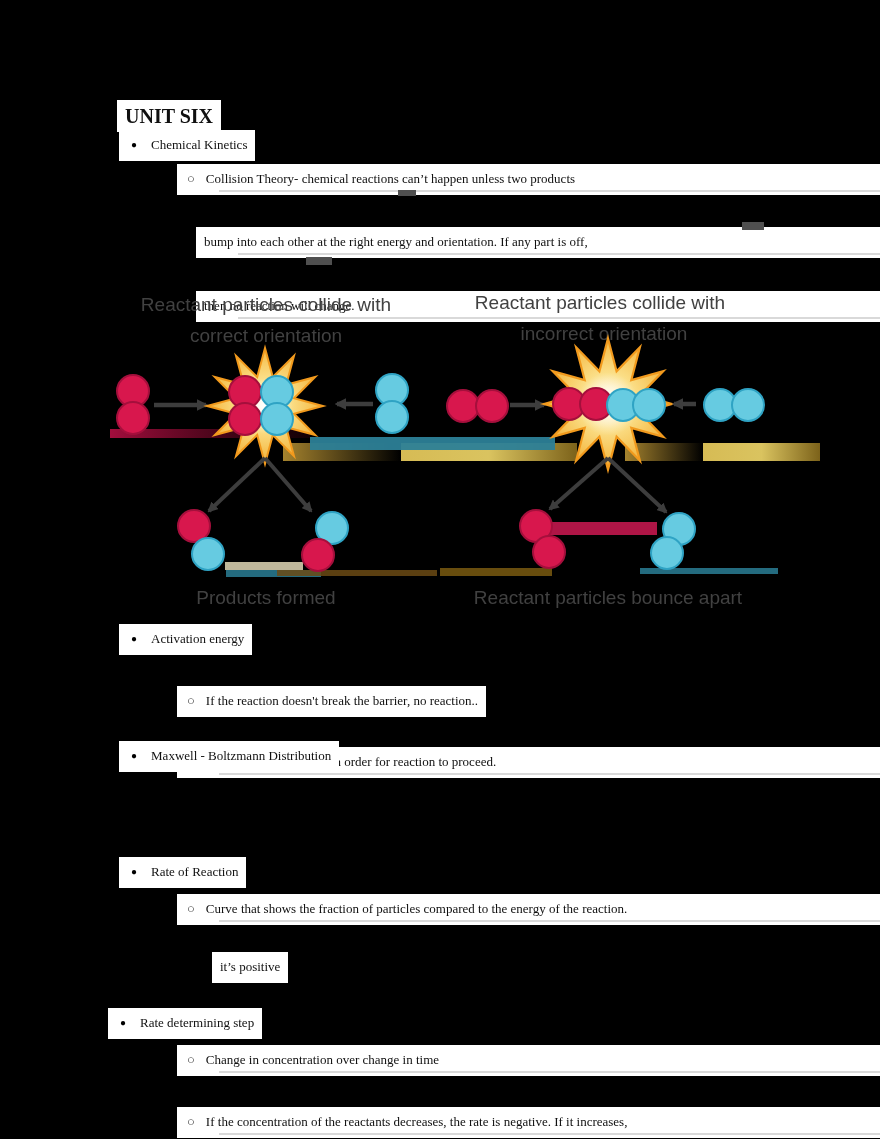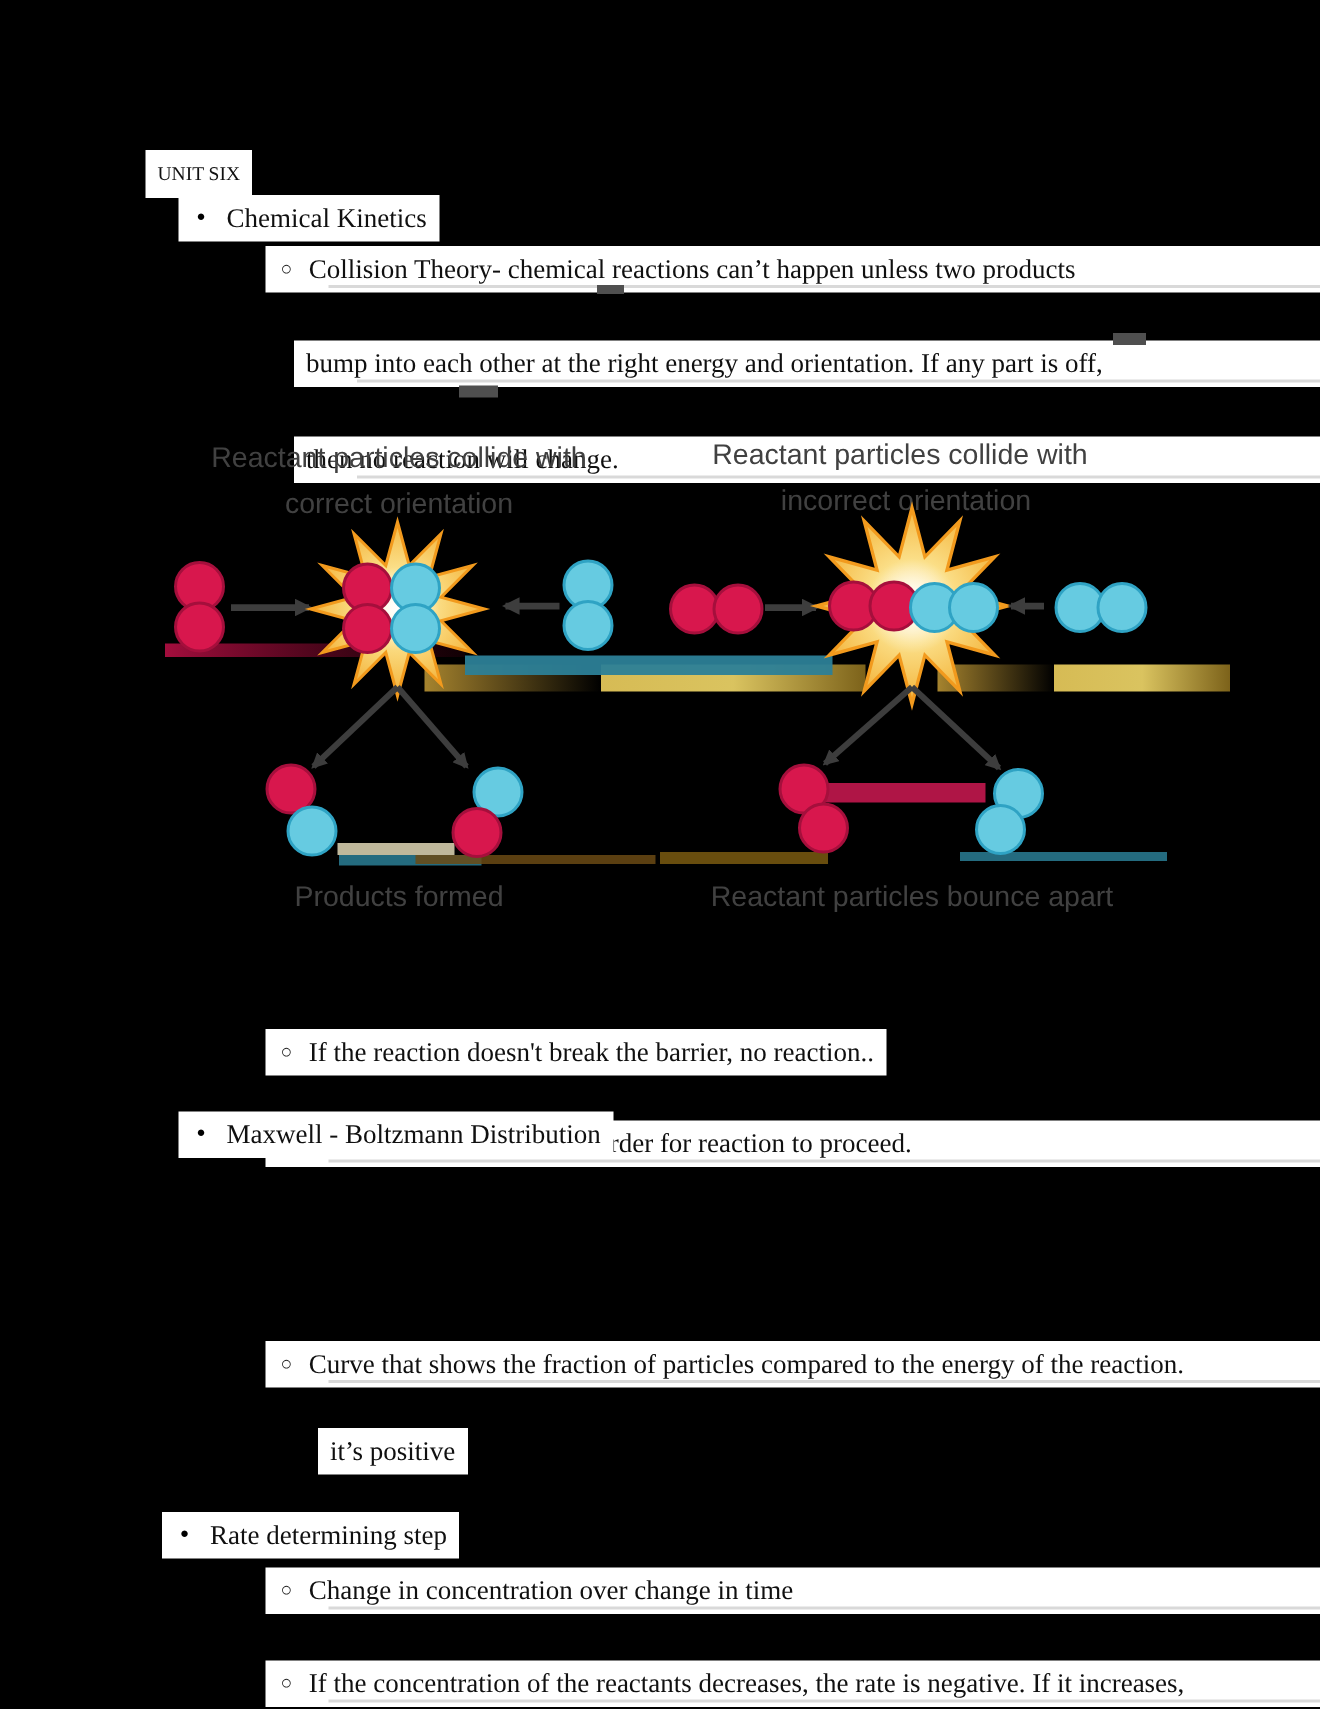--- a/index.html
+++ b/index.html
@@ -1,20 +1,20 @@
 <!DOCTYPE html>
 <html><head>
 <meta charset="utf-8">
 <style>
   html,body{margin:0;padding:0;background:#000;}
   .canvas{position:relative;width:880px;height:1139px;background:#000;overflow:hidden;
           font-family:"Liberation Serif", serif;}
-  .hl{position:absolute;background:#ffffff;color:#101010;font-size:18px;line-height:26px;
+  .hl{position:absolute;background:#ffffff;color:#101010;font-size:13px;line-height:26px;
       padding:2px 8px 3px 8px;white-space:nowrap;}
-  .hl.title{font-weight:normal;font-size:13px;padding:3px 8px;}
+  .hl.title{font-weight:bold;font-size:20px;padding:3px 8px;margin-left:20px;}
   .l1{display:flex;align-items:center;gap:14px;padding-left:12px;}
   .l1::before{content:"●";font-size:10px;color:#000;flex:0 0 auto;}
   .l2{display:flex;align-items:center;gap:11px;padding-left:10px;}
   .l2::before{content:"○";font-size:13px;color:#222;flex:0 0 auto;}
   .ghost{position:relative;}
   .ghost::after{content:"";position:absolute;left:42px;right:14px;bottom:3px;height:2px;
       background:#cccccc;opacity:.75;}
   .blob{position:absolute;background:#4f4f4f;}
   .figwrap{position:absolute;left:80px;top:280px;width:740px;height:335px;}
   .figlabel{fill:#414141;font-family:"Liberation Sans", sans-serif;font-size:19px;}
@@ -161,34 +161,40 @@
         </g>
         <g>
           <circle class="atom-blue" cx="599" cy="249" r="16"></circle>
           <circle class="atom-blue" cx="587" cy="273" r="16"></circle>
         </g>
         <text x="528" y="324" text-anchor="middle" class="figlabel">Reactant particles bounce apart</text>
       </g>
     </svg>
   </div>
 
+  <div class="hl l1" style="left:119px;top:624px">
+    <span>Activation energy</span>
+  </div>
   <div class="hl l2 ghost" style="left:177px;top:654px">
     <span>Energy barrier required in order for reaction to proceed.</span>
   </div>
   <div class="hl l1" style="left:119px;top:741px">
     <span>Maxwell - Boltzmann Distribution</span>
   </div>
 
   <div class="hl l2" style="left:177px;top:686px">
     <span>If the reaction doesn't break the barrier, no reaction..</span>
   </div>
   <div class="hl l2 ghost" style="left:177px;top:770px">
     <span>Curve that shows the fraction of particles compared to the energy of the reaction.</span>
   </div>
 
+  <div class="hl l1" style="left:119px;top:857px">
+    <span>Rate of Reaction</span>
+  </div>
   <div class="hl l2 ghost" style="left:177px;top:890px">
     <span>Change in concentration over change in time</span>
   </div>
   <div class="hl l2 ghost" style="left:177px;top:921px">
     <span>If the concentration of the reactants decreases, the rate is negative. If it increases,</span>
   </div>
   <div class="hl" style="left:212px;top:952px">
     <span>it’s positive</span>
   </div>
 

